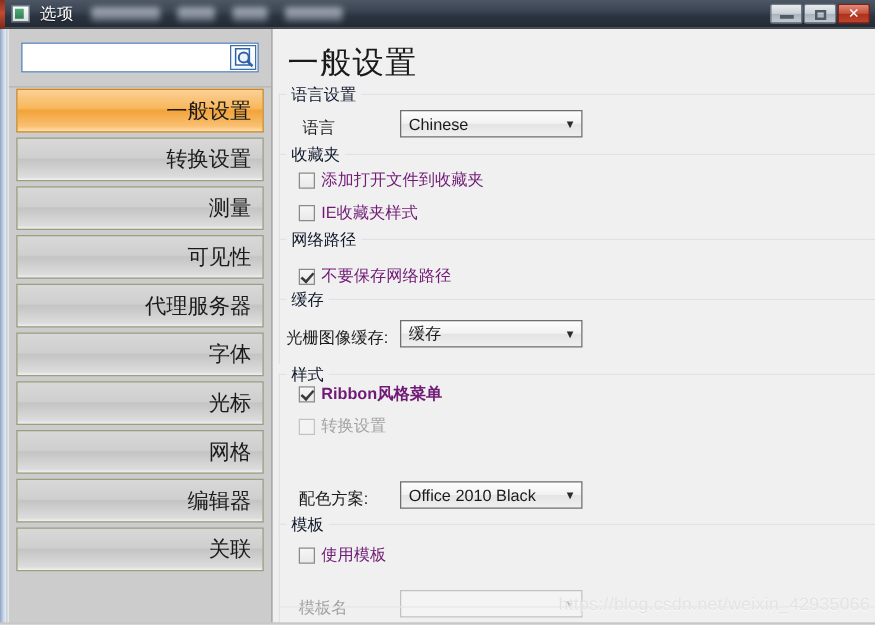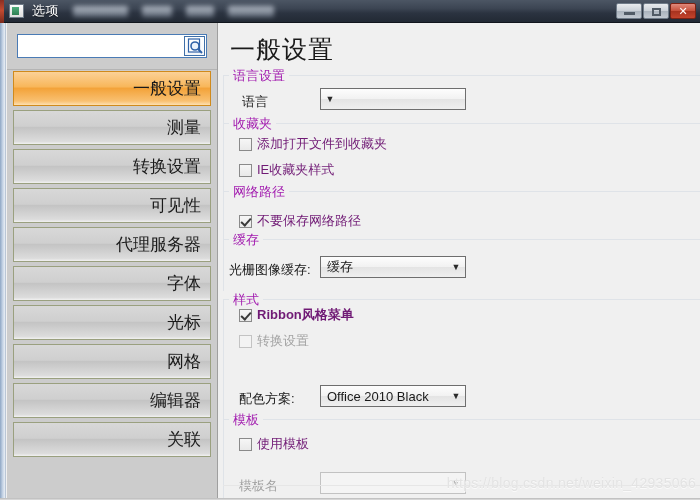--- a/index.html
+++ b/index.html
@@ -240,21 +240,21 @@
     border-right: none;
     border-bottom: none;
     box-sizing: border-box;
   }
   .group > .group-label {
     position: absolute;
     left: 5px; top: -9px;
     background: #f0f0f0;
     padding: 0 4px;
     font-size: 13px;
-    color: #a21caf;
+    color: #0f172a;
     white-space: nowrap;
   }
 
   .field-label {
     position: absolute;
     font-size: 13px;
     color: #1a1a1a;
     white-space: nowrap;
   }
   .field-label.disabled { color: #a0a0a0; }
@@ -394,24 +394,24 @@
             </svg>
           </div>
         </div>
       </div>
 
       <div id="nav-list">
         <div class="nav-item selected">
             <span>一般设置</span>
           </div>
         <div class="nav-item">
+            <span>转换设置</span>
+          </div>
+        <div class="nav-item">
             <span>测量</span>
-          </div>
-        <div class="nav-item">
-            <span>转换设置</span>
           </div>
         <div class="nav-item">
             <span>可见性</span>
           </div>
         <div class="nav-item">
             <span>代理服务器</span>
           </div>
         <div class="nav-item">
             <span>字体</span>
           </div>
@@ -433,20 +433,21 @@
 
     <div id="main">
 
       <div id="page-title">一般设置</div>
 
       <div class="group" style="top:52px; height:48px;">
         <span class="group-label">语言设置</span>
       </div>
       <div class="field-label" style="left:23px; top:70px;">语言</div>
       <div class="combo" style="left:101px; top:65px; width:146px;">
+        <span class="combo-text">Chinese</span>
         <span class="arrow">▼</span>
       </div>
 
       <div class="group" style="top:100px; height:68px;">
         <span class="group-label">收藏夹</span>
       </div>
       <div class="chk-row" style="left:20px; top:112px;">
         <span class="chk"></span>
         <span>添加打开文件到收藏夹</span>
       </div>

